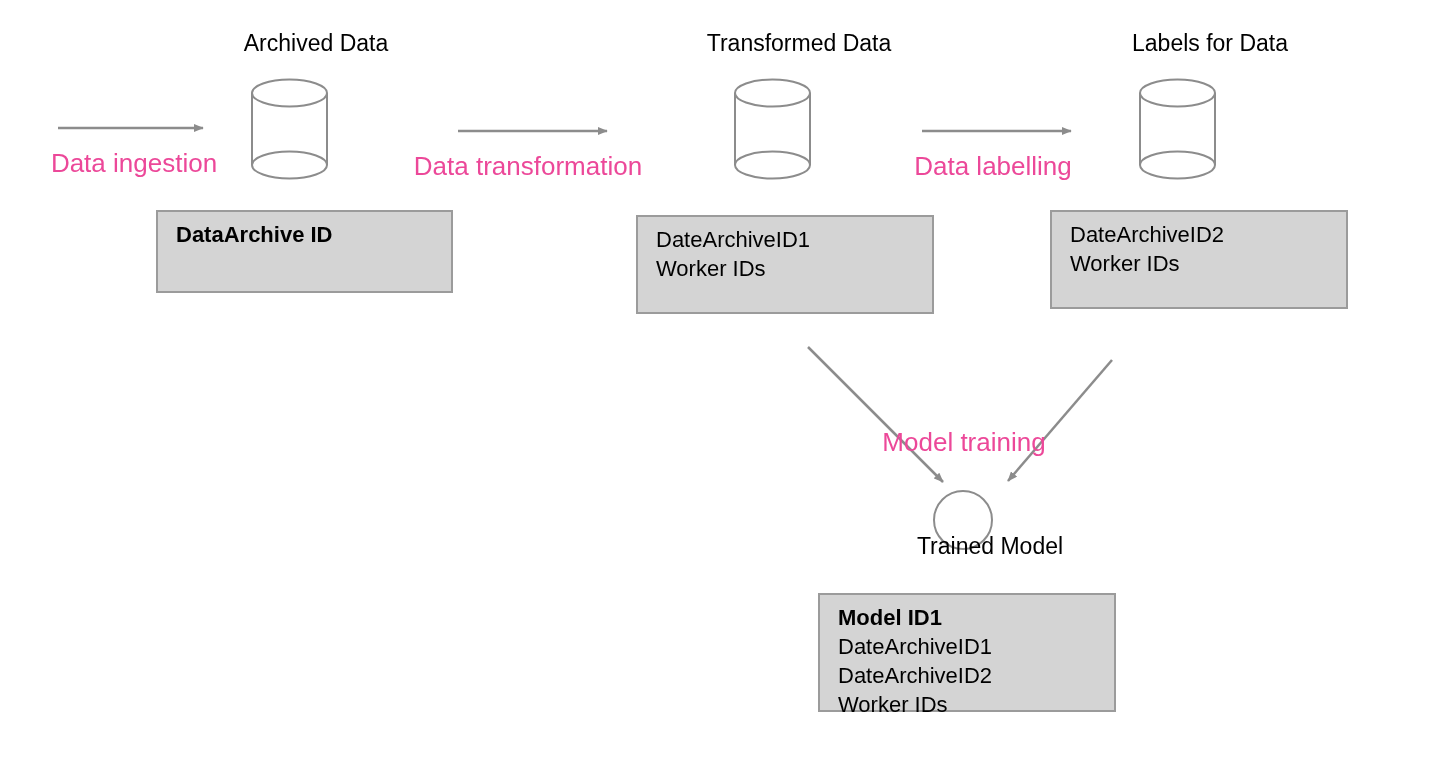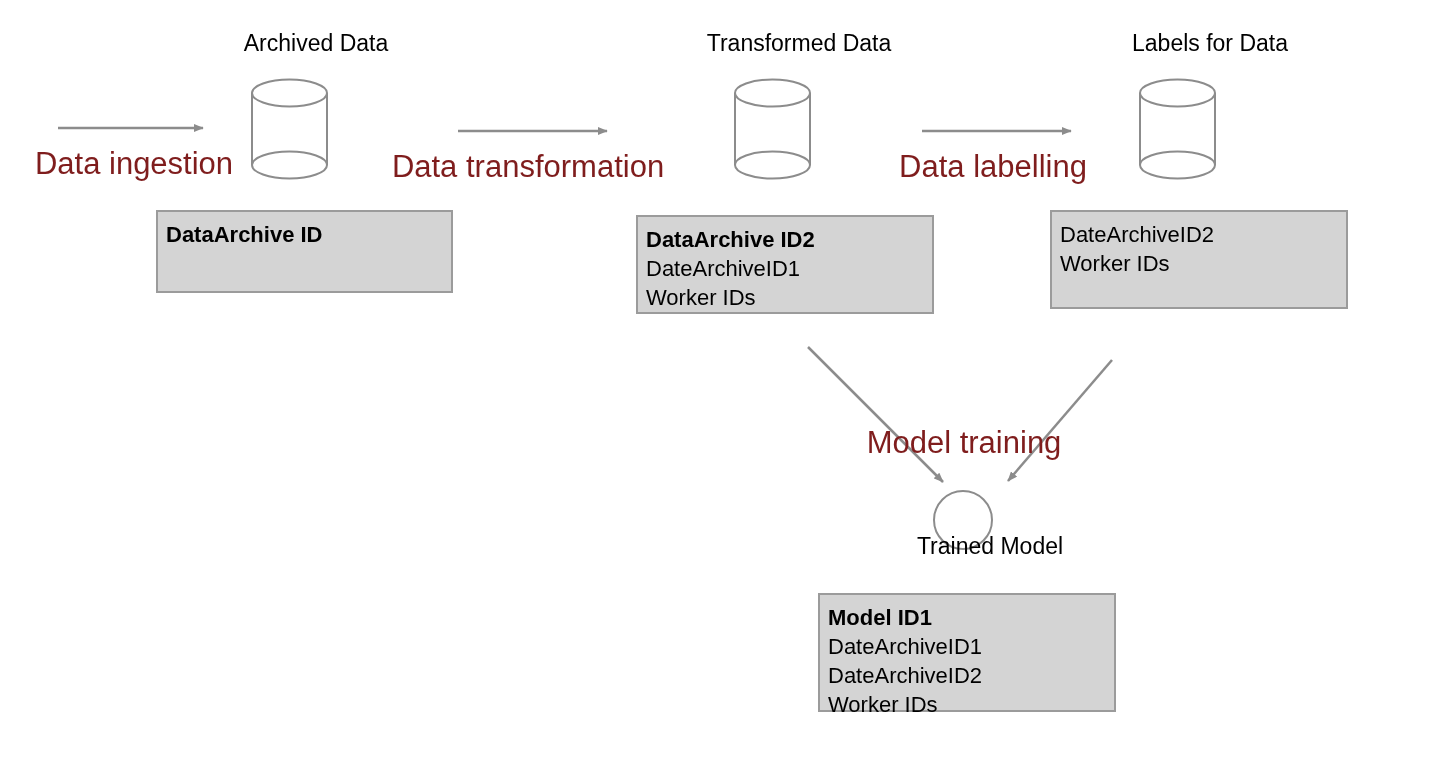--- a/index.html
+++ b/index.html
@@ -32,33 +32,33 @@
     font-size: 23px;
     line-height: 27px;
     color: #000;
     white-space: nowrap;
     text-align: center;
     transform: translateX(-50%);
     margin-left: 27px;
   }
   .edge-label {
     position: absolute;
-    font-size: 31px;
+    font-size: 26px;
     line-height: 27px;
-    color: #7f1d1d;
+    color: #ec4899;
     white-space: nowrap;
     text-align: center;
     transform: translateX(-50%);
   }
   .attr-box {
     position: absolute;
     background: #d4d4d4;
     border: 2px solid #9b9b9b;
     box-sizing: border-box;
-    padding: 8px 14px 8px 8px;
+    padding: 8px 14px 8px 18px;
   }
   .attr-box .attr-line {
     font-size: 22px;
     line-height: 29px;
     color: #000;
     white-space: nowrap;
   }
   .attr-box .attr-line.head {
     font-weight: bold;
   }
@@ -126,21 +126,20 @@
 
   <div class="edge-label" style="left:993px; top:153px;">Data labelling</div>
 
   <div class="edge-label" style="left:964px; top:383px;margin-top:46px;">Model training</div>
 
   <div class="attr-box" style="left:156px; top:210px; width:297px; height:83px;">
     <div class="attr-line head">DataArchive ID</div>
   </div>
 
   <div class="attr-box" style="left:636px; top:215px; width:298px; height:99px;">
-    <div class="attr-line head">DataArchive ID2</div>
     <div class="attr-line">DateArchiveID1</div>
     <div class="attr-line">Worker IDs</div>
   </div>
 
   <div class="attr-box" style="left:1050px; top:210px; width:298px; height:99px;">
     <div class="attr-line">DateArchiveID2</div>
     <div class="attr-line">Worker IDs</div>
   </div>
 
   <div class="attr-box" style="left:818px; top:593px; width:298px; height:119px;">

